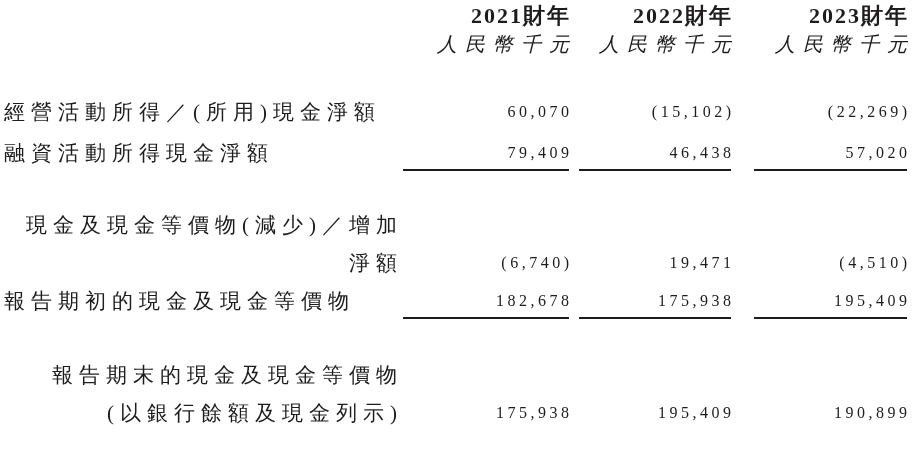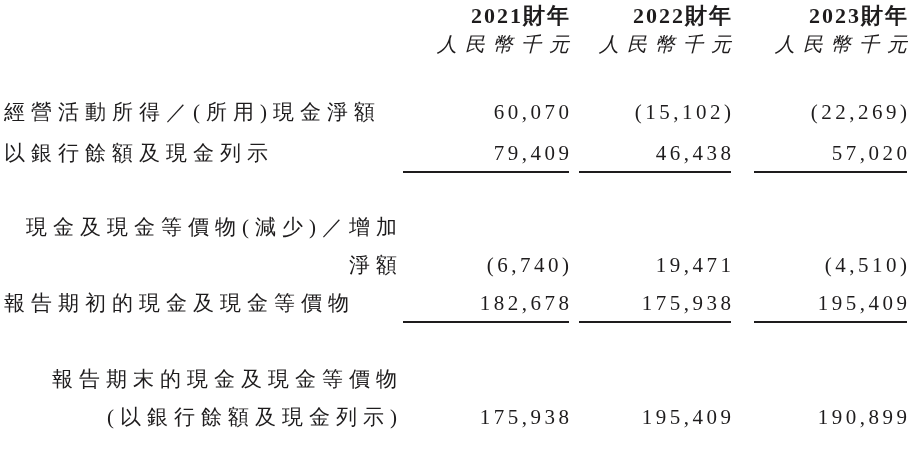--- a/index.html
+++ b/index.html
@@ -22,21 +22,21 @@
   .c-label { text-align: left; line-height: 26px; }
 
   
   .hdr  { line-height: 30px; }
   .hdr2 { line-height: 30px; margin-bottom: 40px; }
   .yr   { font-weight: bold; font-size: 22px; letter-spacing: 2px; margin-right: -2px; white-space: nowrap; }
   .unit { font-style: italic; font-size: 20px; letter-spacing: 8px; margin-right: -8px; white-space: nowrap; }
 
   
   .lbl-line { font-size: 21px; letter-spacing: 6px; line-height: 26px; text-align: right; }
-  .num { font-size: 21px; letter-spacing: 3.5px; margin-right: -3.5px; white-space: nowrap; }
+  .num { font-size: 16px; letter-spacing: 3.5px; margin-right: -3.5px; white-space: nowrap; }
 
   
   .r      { margin-bottom: 13px; }
   .r-tight{ margin-bottom: 12px; }
   .gap-a  { margin-bottom: 41px; }
   .gap-b  { margin-bottom: 43px; }
 
   
   .rule { border-bottom: 2.5px solid #1e1c1d; padding-bottom: 3px; }
 
@@ -72,21 +72,21 @@
     <div class="c-label"><span class="lbl-line">經營活動所得／(所用)現金淨額</span></div>
     <div class="c"><span class="num">60,070</span></div>
     <div></div>
     <div class="c"><span class="num">(15,102)</span></div>
     <div></div>
     <div class="c"><span class="num">(22,269)</span></div>
   </div>
 
 
   <div class="row gap-a">
-    <div class="c-label"><span class="lbl-line">以銀行餘額及現金列示</span></div>
+    <div class="c-label"><span class="lbl-line">融資活動所得現金淨額</span></div>
     <div class="c rule"><span class="num">79,409</span></div>
     <div></div>
     <div class="c rule"><span class="num">46,438</span></div>
     <div></div>
     <div class="c rule"><span class="num">57,020</span></div>
   </div>
 
   <div class="row two r-tight">
     <div class="c-label">
       <div class="lbl-line">現金及現金等價物(減少)／增加</div>

